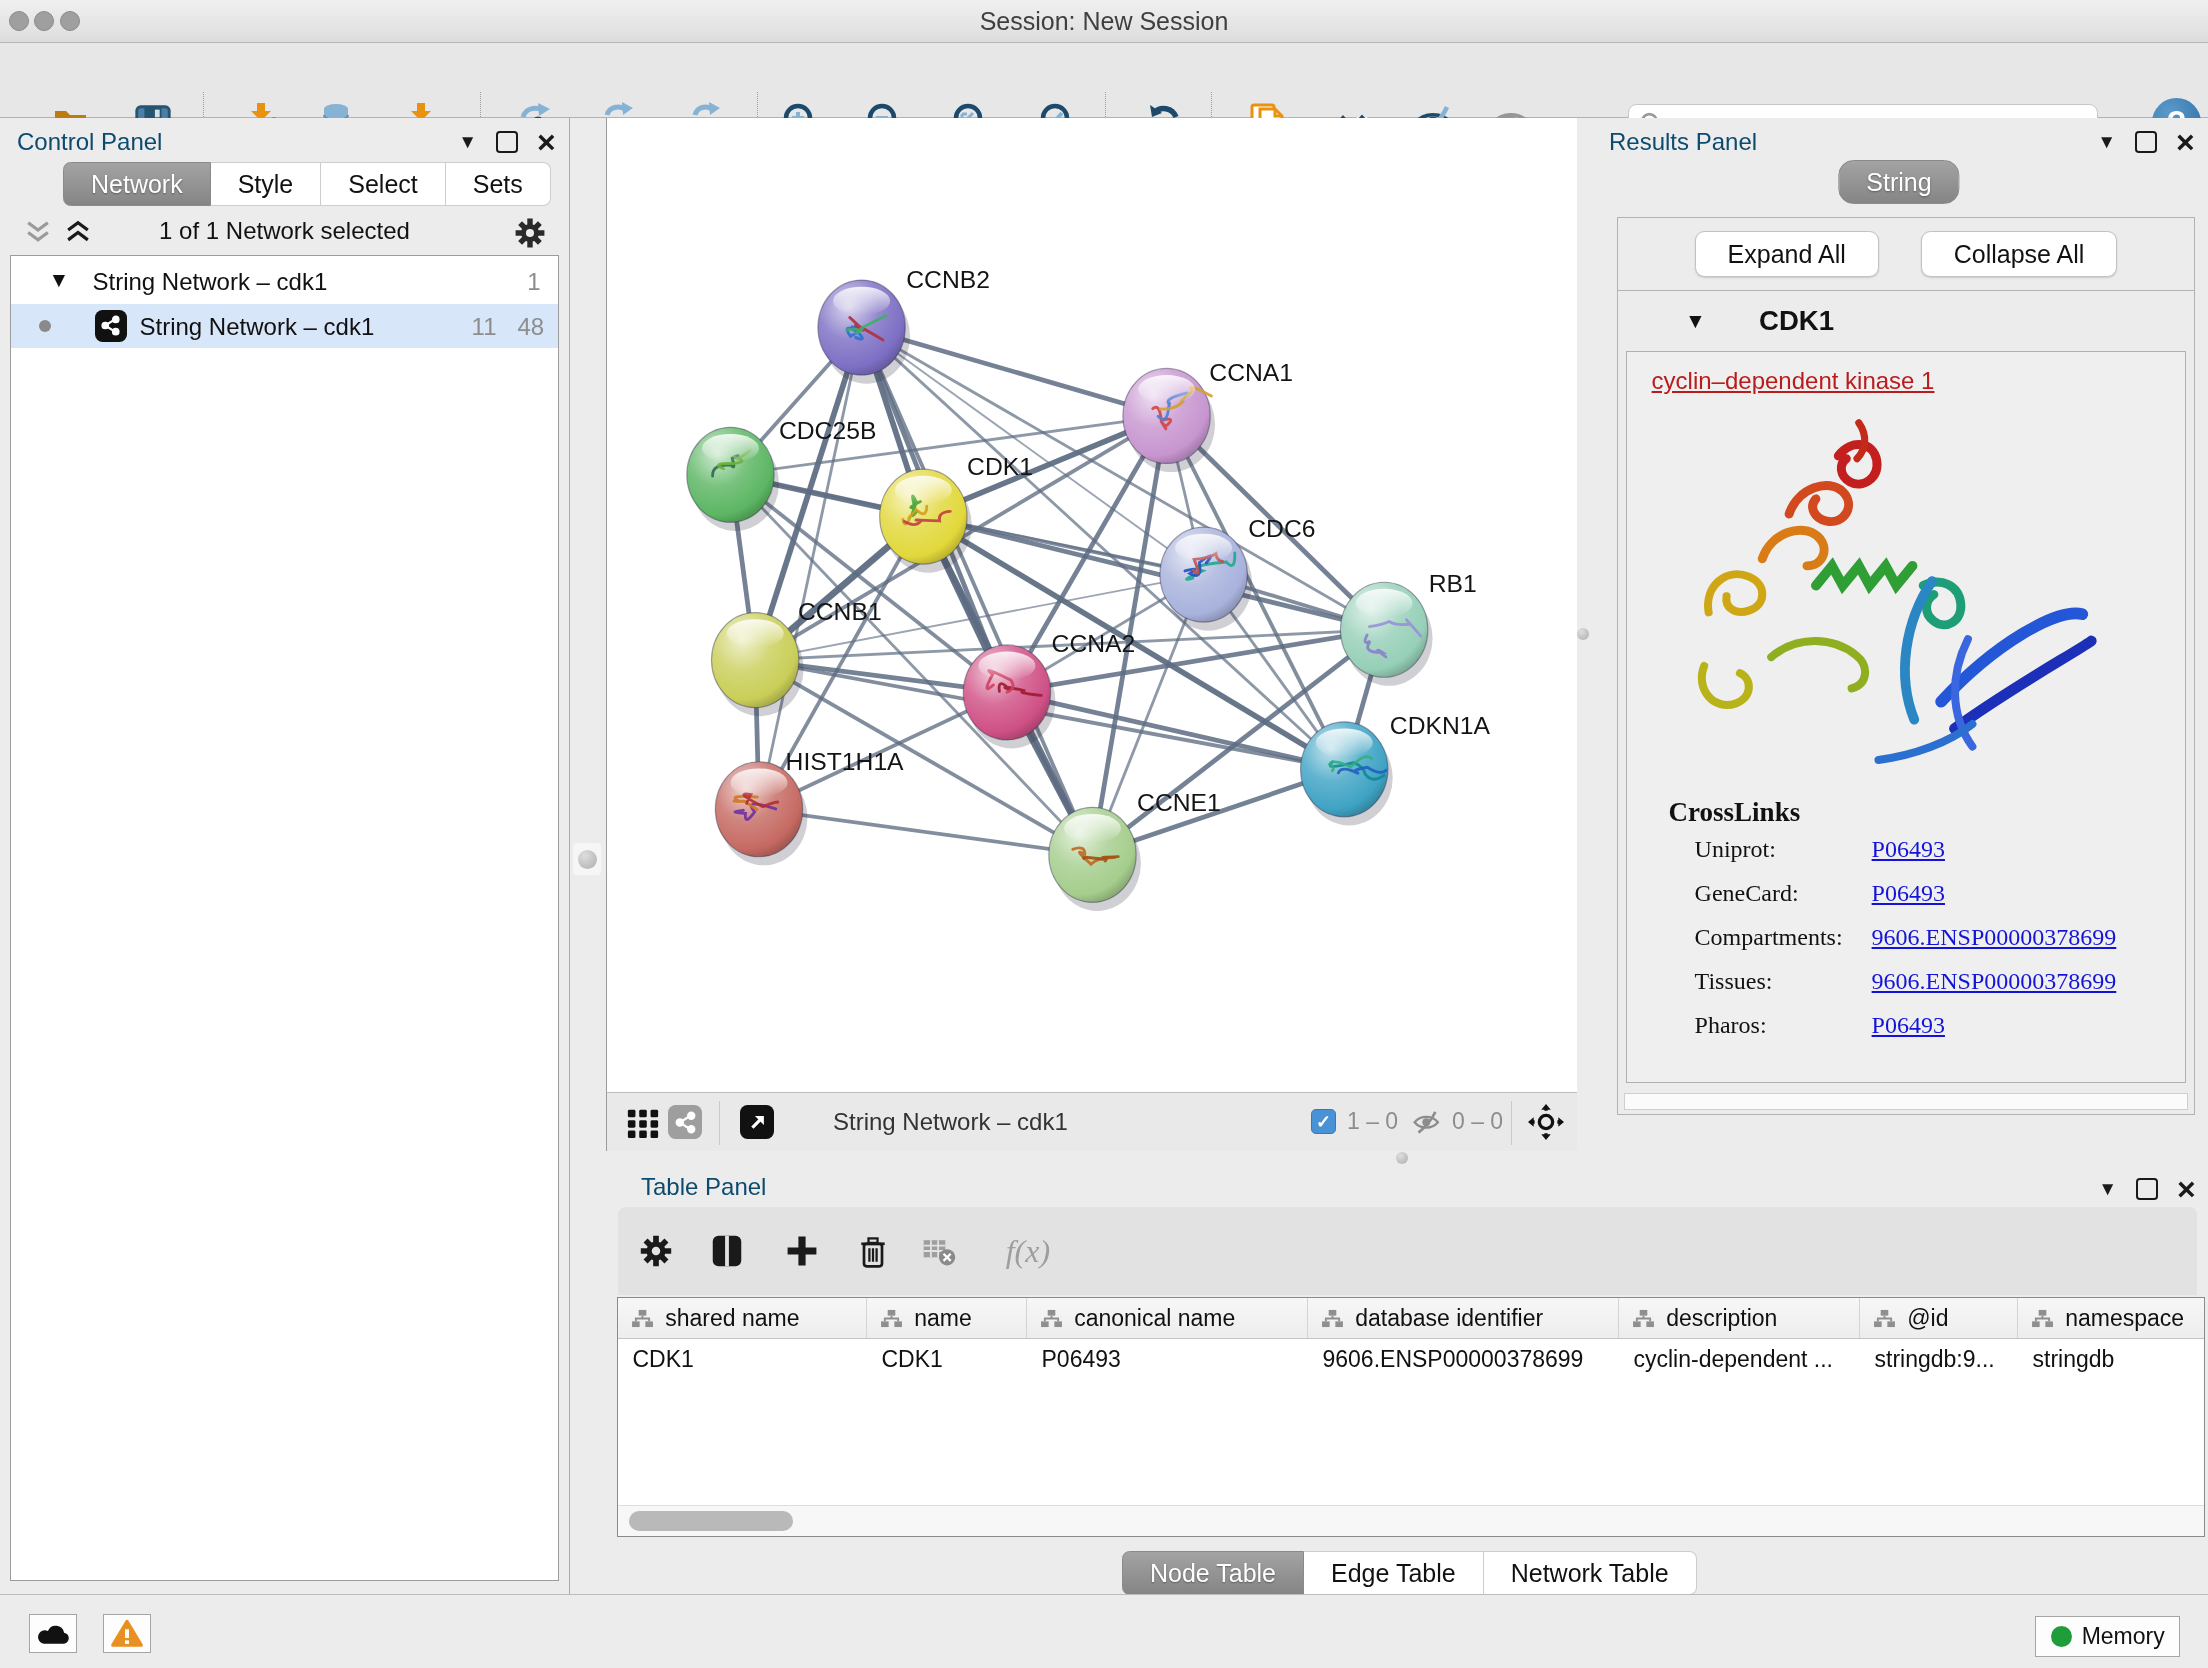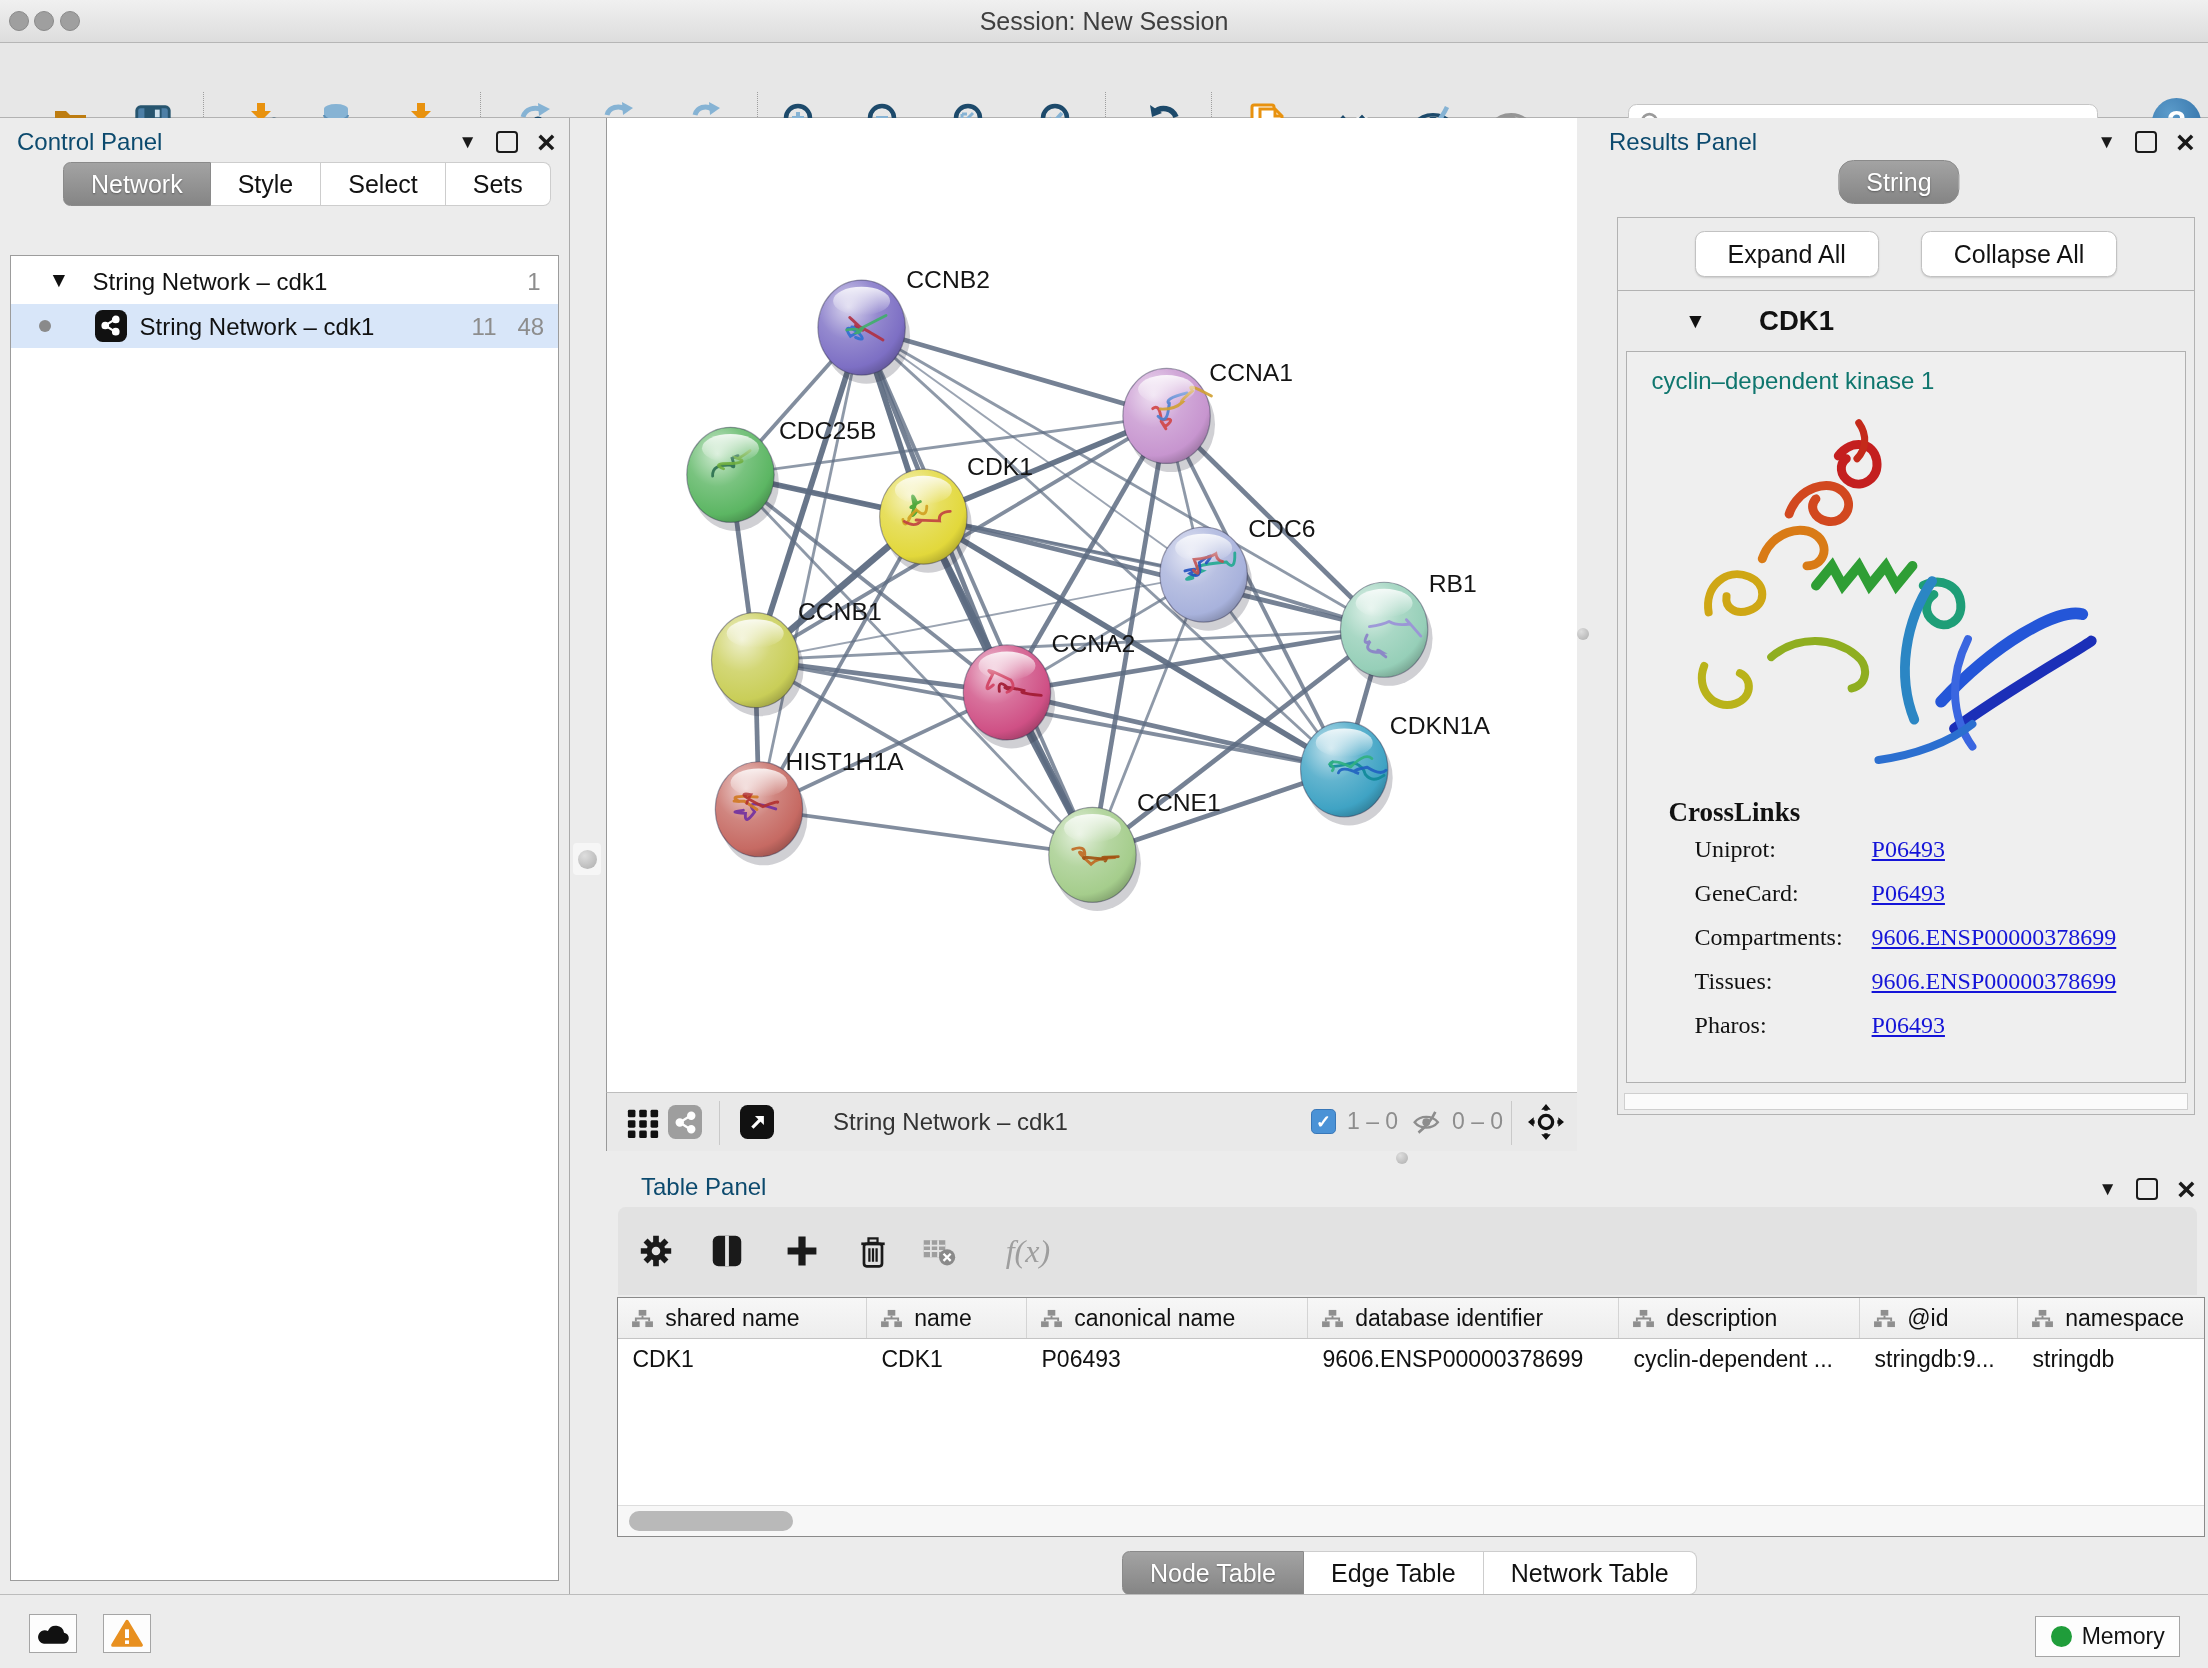--- a/index.html
+++ b/index.html
@@ -78,21 +78,21 @@
   #rp-tab{position:absolute;left:50%;transform:translateX(-50%);top:42px;}
   #rp-box{position:absolute;left:27px;top:99px;width:578px;height:898px;border:1.9px solid #b2b2b2;box-sizing:border-box;}
   #rp-buttons{position:absolute;left:0;right:0;top:0;height:72px;border-bottom:1.9px solid #b2b2b2;
     display:flex;align-items:center;justify-content:center;gap:42px;}
   .rp-btn{height:44px;line-height:44px;padding:0 32px;background:#fff;border:1px solid #c2c2c2;border-radius:9.5px;
     font-size:25px;color:#111;box-shadow:0 1px 1.9px rgba(0,0,0,.15);}
   #rp-entry{position:absolute;left:0;right:0;top:74px;bottom:25px;}
   #rp-entry-name{position:absolute;left:141px;top:13.3px;font-size:27.6px;font-weight:bold;color:#111;}
   .disclosure{font-size:21px;color:#111;}
   #rp-subbox{position:absolute;left:7.6px;right:7.6px;top:59px;bottom:5.7px;background:#efefef;border:1.9px solid #b0b0b0;overflow:hidden;}
-  #rp-desc{position:absolute;left:25px;top:15px;font-size:24px;color:#0f766e;}
+  #rp-desc{position:absolute;left:25px;top:15px;font-size:24px;color:#b91c1c;text-decoration:underline;}
   #rp-protein{position:absolute;left:28.5px;top:53px;}
   #crosslinks{position:absolute;left:0;top:445px;width:100%;font-family:"Liberation Serif",serif;}
   #crosslinks-title{margin-left:42px;font-size:27px;font-weight:bold;color:#111;}
   .cl-row{position:relative;height:44px;}
   .cl-label{position:absolute;left:68px;top:7.6px;font-size:24px;color:#111;}
   .cl-link{position:absolute;left:245px;top:7.6px;font-size:24px;color:#1414d8;text-decoration:underline;}
   #rp-strip{position:absolute;left:5.7px;right:5.7px;bottom:3.8px;height:15px;background:#fbfbfb;border:1px solid #cfcfcf;}
 
   
   #table-panel{left:606px;top:1165px;width:1603px;height:429px;background:#ececec;}
@@ -303,20 +303,36 @@
       <span class="wb-min">▼</span>
       <span class="wb-float"></span>
       <span class="wb-close">×</span>
     </div>
     <div id="cp-tabs" class="tabs">
         <div class="tab active">Network</div>
         <div class="tab">Style</div>
         <div class="tab">Select</div>
         <div class="tab">Sets</div>
       </div>
+    <div id="cp-subbar">
+      <svg style="position:absolute;left:23px;top:9.5px" width="30" height="27" viewBox="0 0 24 22">
+        <path d="M4 3l8 6 8-6M4 11l8 6 8-6" stroke="#9a9a9a" stroke-width="2.6" fill="none"></path>
+        </svg>
+      <svg style="position:absolute;left:63px;top:9.5px" width="30" height="27" viewBox="0 0 24 22">
+        <path d="M4 9l8-6 8 6M4 17l8-6 8 6" stroke="#1a1a1a" stroke-width="2.6" fill="none"></path>
+        </svg>
+      <div id="cp-status">1 of 1 Network selected</div>
+      <svg style="position:absolute;right:21px;top:5.7px" width="36" height="36" viewBox="0 0 40 40">
+        <g stroke="#2a2a2a" stroke-width="6">
+          <path d="M20 4v9M20 27v9M4 20h9M27 20h9M9 9l6 6M25 25l6 6M9 31l6-6M25 15l6-6"></path>
+          </g>
+        <circle cx="20" cy="20" r="10" fill="#2a2a2a"></circle>
+          <circle cx="20" cy="20" r="4.5" fill="#ececec"></circle>
+        </svg>
+    </div>
     <div id="cp-tree">
       <div class="tree-row" style="top:3.8px">
         <span class="disclosure" style="position:absolute;left:38px;top:8.6px">▼</span>
         <span class="tree-label" style="position:absolute;left:82px;top:8.6px">String Network – cdk1</span>
         <span class="tree-count" style="right:17px;top:8.6px">1</span>
       </div>
       <div class="tree-row" id="tree-row-child" style="top:48px">
         <span style="position:absolute;left:28.5px;top:16px;width:12.4px;height:12.4px;border-radius:50%;background:#8a8a8a"></span>
         <span class="badge" style="position:absolute;left:84px;top:5.7px;width:32px;height:32px;background:#111">
           <svg width="21" height="21" viewBox="0 0 24 24">

